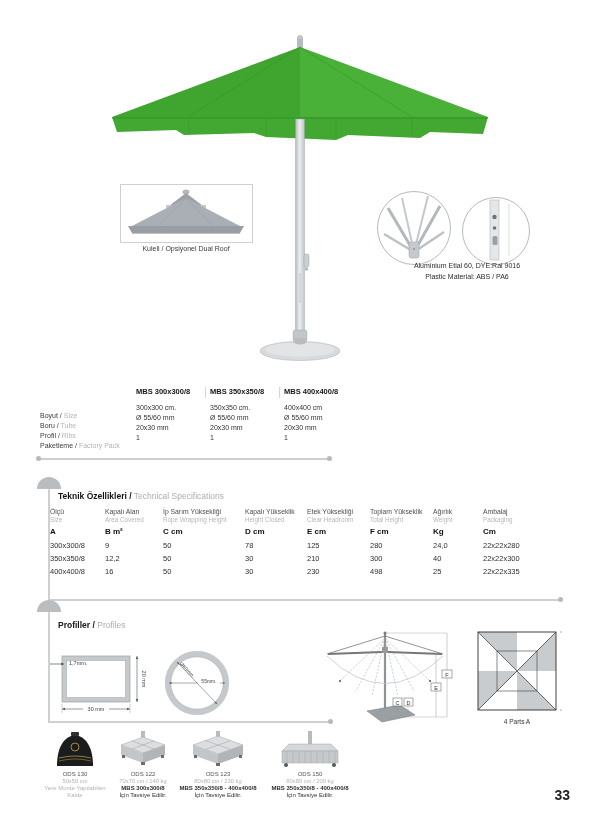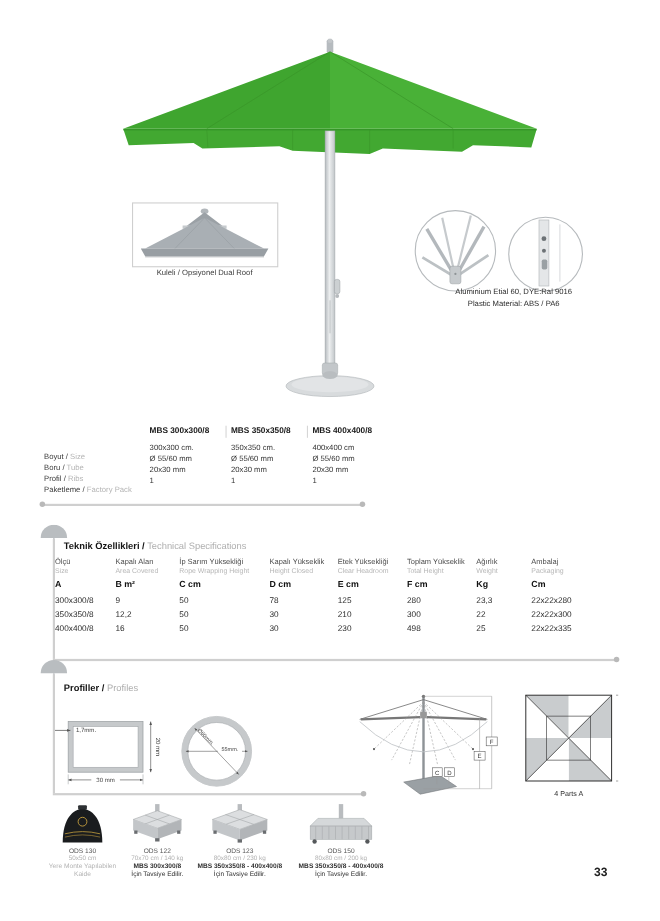--- a/index.html
+++ b/index.html
@@ -60,21 +60,21 @@
   .bc2{left:103px;top:731px;width:80px;}
   .bc3{left:166px;top:731px;width:104px;}
   .bc4{left:256px;top:731px;width:108px;}
   .base-col svg{margin:0 auto;}
   .b-name{font-size:6px;color:#555;margin-top:2px;}
   .b-size{font-size:5.8px;color:#b2b2b2;margin-top:1px;}
   .b-l3{font-size:6px;color:#2e2e2e;font-weight:bold;margin-top:1px;}
   .b-l4{font-size:6px;color:#2e2e2e;margin-top:1px;}
   .base-col.muted .b-l3,.base-col.muted .b-l4{color:#b2b2b2;font-weight:normal;}
 
-  .pagenum{position:absolute;left:540px;top:787px;width:30px;font-size:11px;font-weight:bold;color:#222;}
+  .pagenum{position:absolute;left:540px;top:787px;width:30px;text-align:right;font-size:14px;font-weight:bold;color:#222;}
 </style>
 </head>
 <body>
 
 <div class="page">
 
   <svg class="hero" width="420" height="330" viewBox="0 0 420 330">
     <defs>
       <linearGradient id="pg" x1="0" y1="0" x2="1" y2="0">
         <stop offset="0" stop-color="#b6bbbf"></stop>
@@ -238,30 +238,30 @@
     <div class="s-u">F cm</div>
     <div class="s-u">Kg</div>
     <div class="s-u">Cm</div>
 
     <div class="s-d">300x300/8</div>
     <div class="s-d">9</div>
     <div class="s-d">50</div>
     <div class="s-d">78</div>
     <div class="s-d">125</div>
     <div class="s-d">280</div>
-    <div class="s-d">23,3</div>
+    <div class="s-d">24,0</div>
     <div class="s-d">22x22x280</div>
 
     <div class="s-d">350x350/8</div>
     <div class="s-d">12,2</div>
     <div class="s-d">50</div>
     <div class="s-d">30</div>
     <div class="s-d">210</div>
     <div class="s-d">300</div>
-    <div class="s-d">22</div>
+    <div class="s-d">40</div>
     <div class="s-d">22x22x300</div>
 
     <div class="s-d">400x400/8</div>
     <div class="s-d">16</div>
     <div class="s-d">50</div>
     <div class="s-d">30</div>
     <div class="s-d">230</div>
     <div class="s-d">498</div>
     <div class="s-d">25</div>
     <div class="s-d">22x22x335</div>

